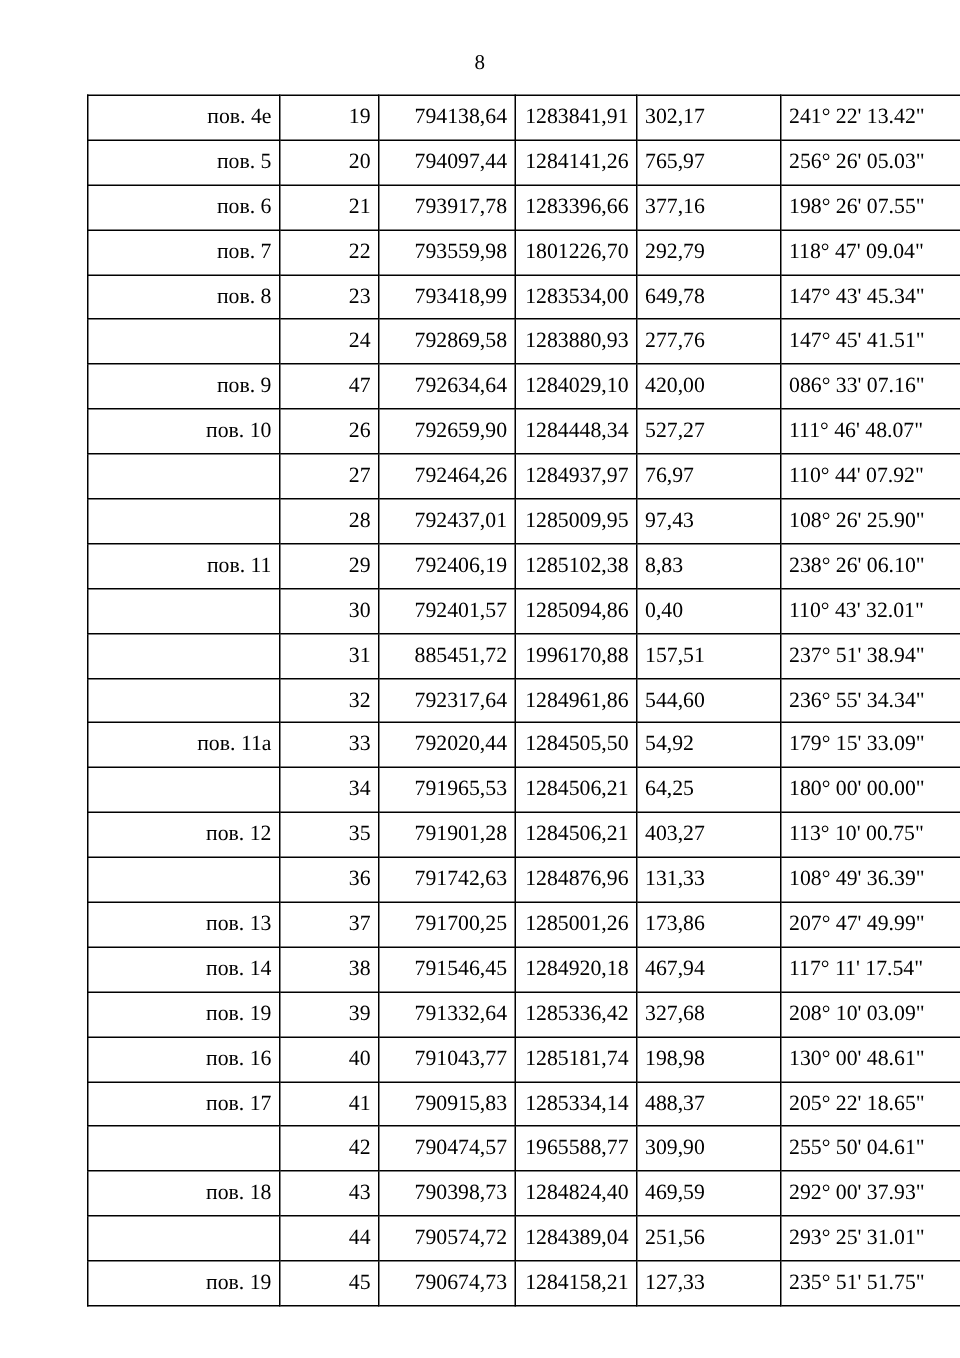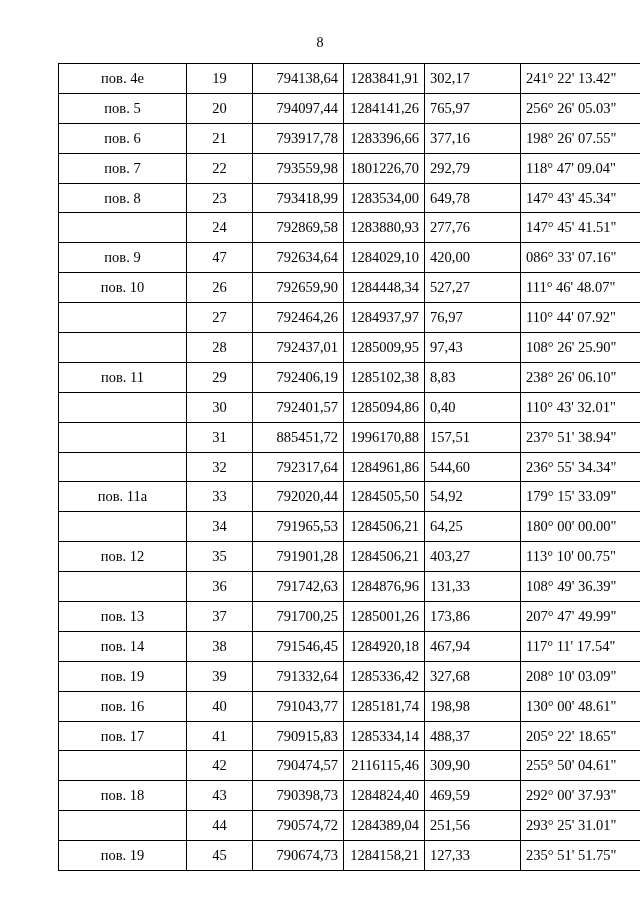--- a/index.html
+++ b/index.html
@@ -49,22 +49,22 @@
 
   .coord-table td {
     border: 1px solid #000000;
     height: 28.9px;
     padding: 0 5px;
     vertical-align: middle;
     white-space: nowrap;
     overflow: hidden;
   }
 
-  .col-label   { width: 117px; text-align: center; }
-  .col-point   { width: 55px;  text-align: center;  padding-left: 7px; }
+  .col-label   { width: 117px; text-align: right; }
+  .col-point   { width: 55px;  text-align: right;  padding-left: 7px; }
   .col-x       { width: 80px;  text-align: right; padding-right: 7px; }
   .col-y       { width: 70px;  text-align: right;  padding-left: 6px; }
   .col-len     { width: 85px;  text-align: left;  padding-left: 6px; margin-top: 38px; }
   .col-bearing { width: 116px; text-align: left;  padding-left: 7px; }
 
   .col-x { width: 80px; }
 </style>
 </head>
 <body>
 
@@ -255,21 +255,21 @@
           <td class="col-point">41</td>
           <td class="col-x">790915,83</td>
           <td class="col-y">1285334,14</td>
           <td class="col-len">488,37</td>
           <td class="col-bearing">205° 22' 18.65"</td>
         </tr>
         <tr>
           <td class="col-label"></td>
           <td class="col-point">42</td>
           <td class="col-x">790474,57</td>
-          <td class="col-y">2116115,46</td>
+          <td class="col-y">1965588,77</td>
           <td class="col-len">309,90</td>
           <td class="col-bearing">255° 50' 04.61"</td>
         </tr>
         <tr>
           <td class="col-label">пов. 18</td>
           <td class="col-point">43</td>
           <td class="col-x">790398,73</td>
           <td class="col-y">1284824,40</td>
           <td class="col-len">469,59</td>
           <td class="col-bearing">292° 00' 37.93"</td>

